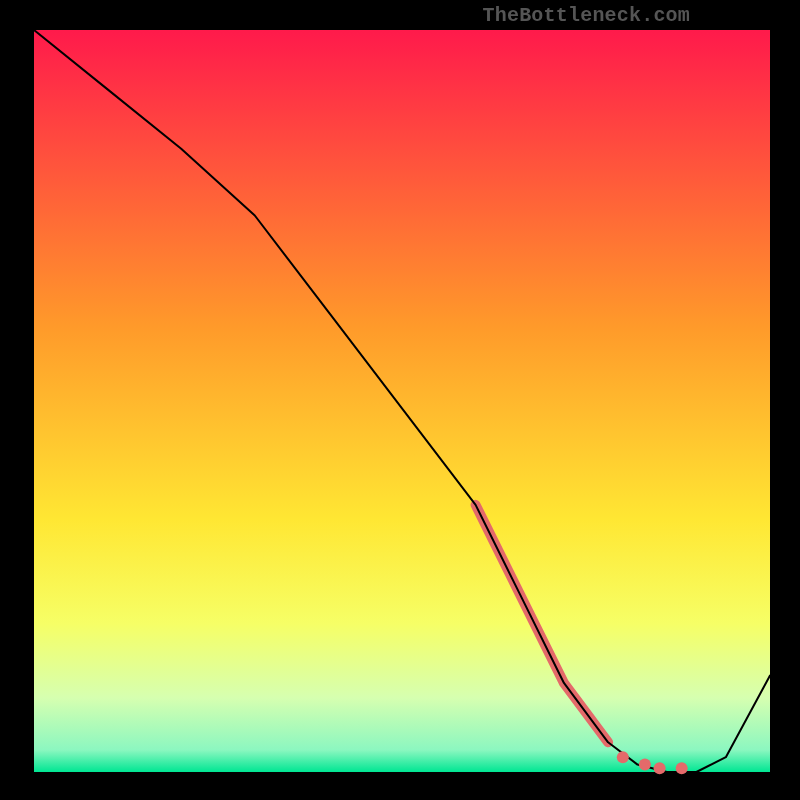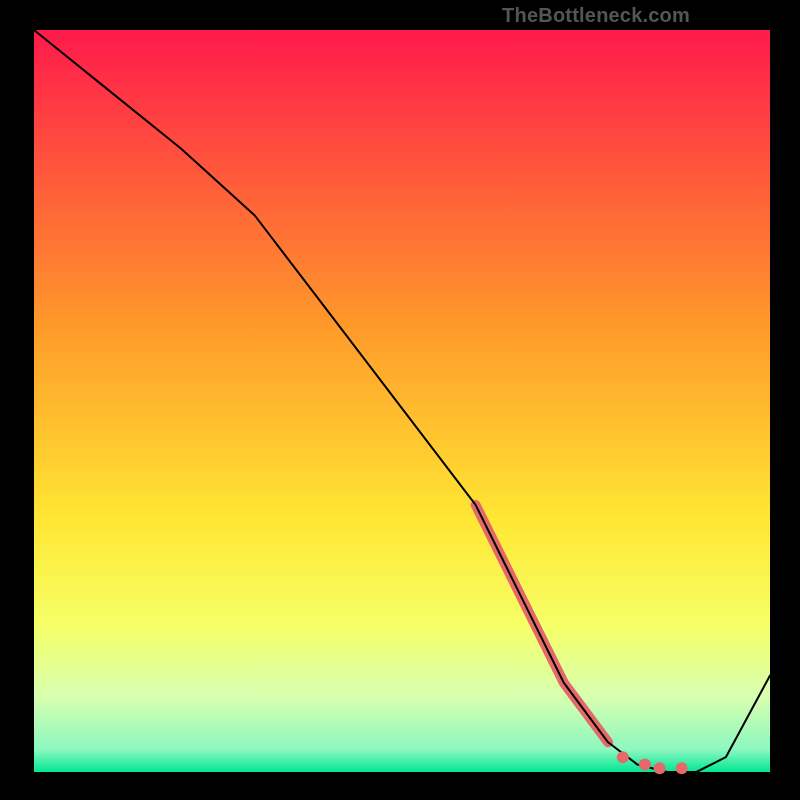--- a/index.html
+++ b/index.html
@@ -8,20 +8,21 @@
     width: 800px;
     height: 800px;
     background: #000;
     font-family: Arial, Helvetica, sans-serif;
     overflow: hidden;
   }
   .canvas-wrap {
     position: relative;
     width: 708px;
     height: 800px;
+    font-family: Liberation Mono, monospace;
   }
   .watermark {
     position: absolute;
     top: 4px;
     right: 18px;
     color: #555;
     font-size: 20px;
     font-weight: 600;
     letter-spacing: 0.2px;
     user-select: none;

